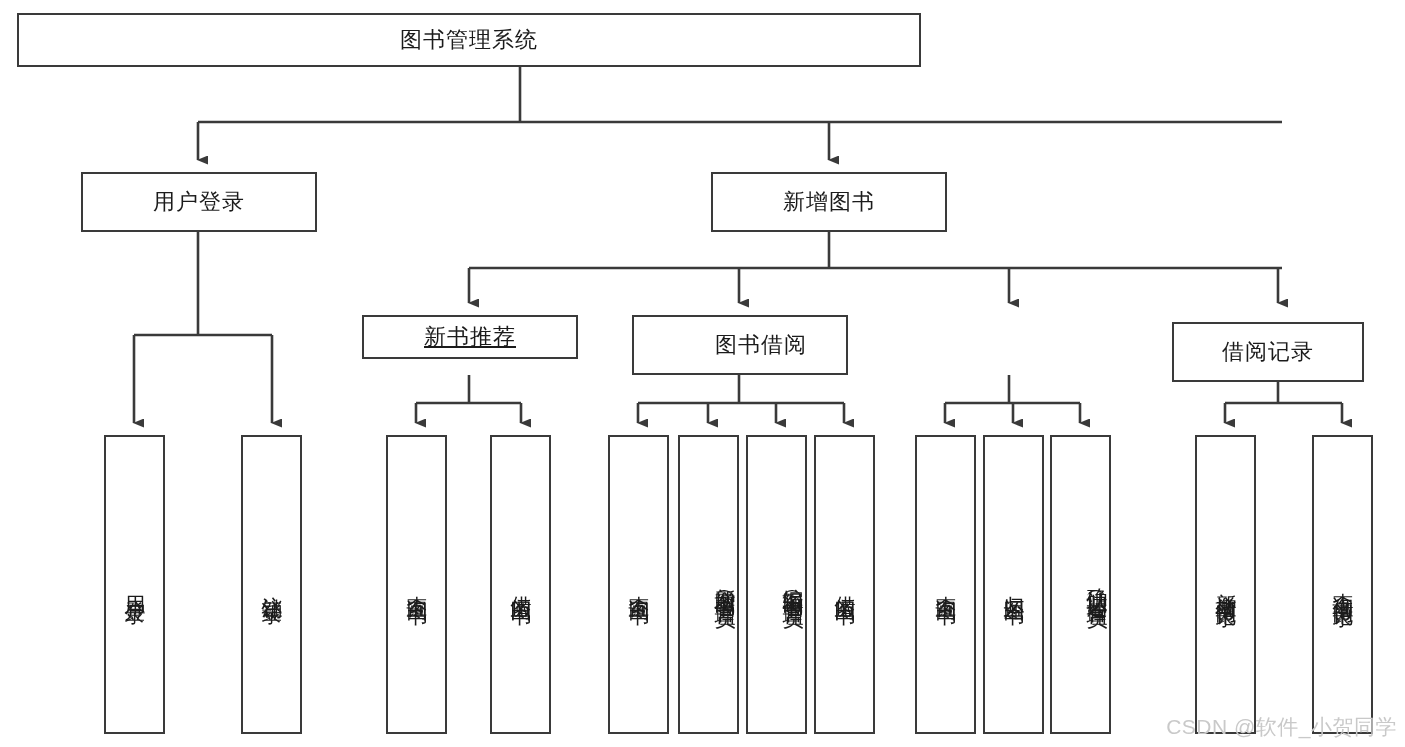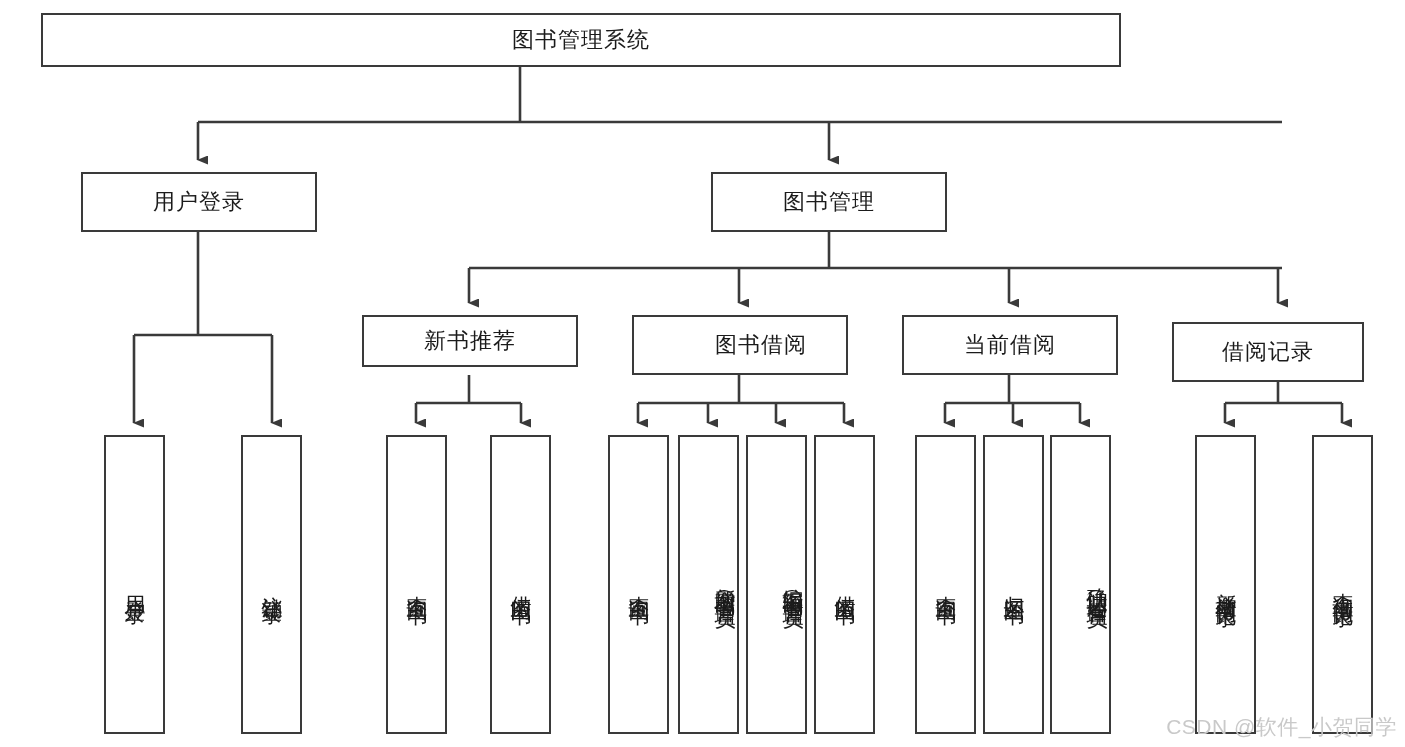--- a/index.html
+++ b/index.html
@@ -118,39 +118,36 @@
       <path d="M1013,403 L1013,423" marker-end="url(#arrow)"></path>
       <path d="M1080,403 L1080,423" marker-end="url(#arrow)"></path>
 
       <path d="M1278,375 L1278,403"></path>
       <path d="M1225,403 L1342,403"></path>
       <path d="M1225,403 L1225,423" marker-end="url(#arrow)"></path>
       <path d="M1342,403 L1342,423" marker-end="url(#arrow)"></path>
     </g>
   </svg>
 
-  <div class="node horizontal" style="left:17px; top:13px; width:1080px; height:54px;margin-left:24px;">
+  <div class="node horizontal" style="left:17px; top:13px; width:904px; height:54px;">
     <span class="node-label">图书管理系统</span>
   </div>
 
   <div class="node horizontal" style="left:81px; top:172px; width:236px; height:60px;">
     <span class="node-label">用户登录</span>
   </div>
   <div class="node horizontal" style="left:711px; top:172px; width:236px; height:60px;">
-    <span class="node-label">图书管理</span>
+    <span class="node-label">新增图书</span>
   </div>
 
-  <div class="node horizontal" style="left:362px; top:315px; width:216px; height:52px;">
+  <div class="node horizontal" style="left:362px; top:315px; width:216px; height:44px;text-decoration:underline;">
     <span class="node-label">新书推荐</span>
   </div>
   <div class="node horizontal" style="left:632px; top:315px; width:216px; height:60px;padding-left:48px;">
     <span class="node-label">图书借阅</span>
-  </div>
-  <div class="node horizontal" style="left:902px; top:315px; width:216px; height:60px;">
-    <span class="node-label">当前借阅</span>
   </div>
   <div class="node horizontal" style="left:1172px; top:322px; width:192px; height:60px;">
     <span class="node-label">借阅记录</span>
   </div>
 
   <div class="node vertical" style="left:104px; top:435px; width:61px; height:299px;">
     <span class="node-label">用户登录</span>
   </div>
   <div class="node vertical" style="left:241px; top:435px; width:61px; height:299px;">
     <span class="node-label">注销登录</span>

